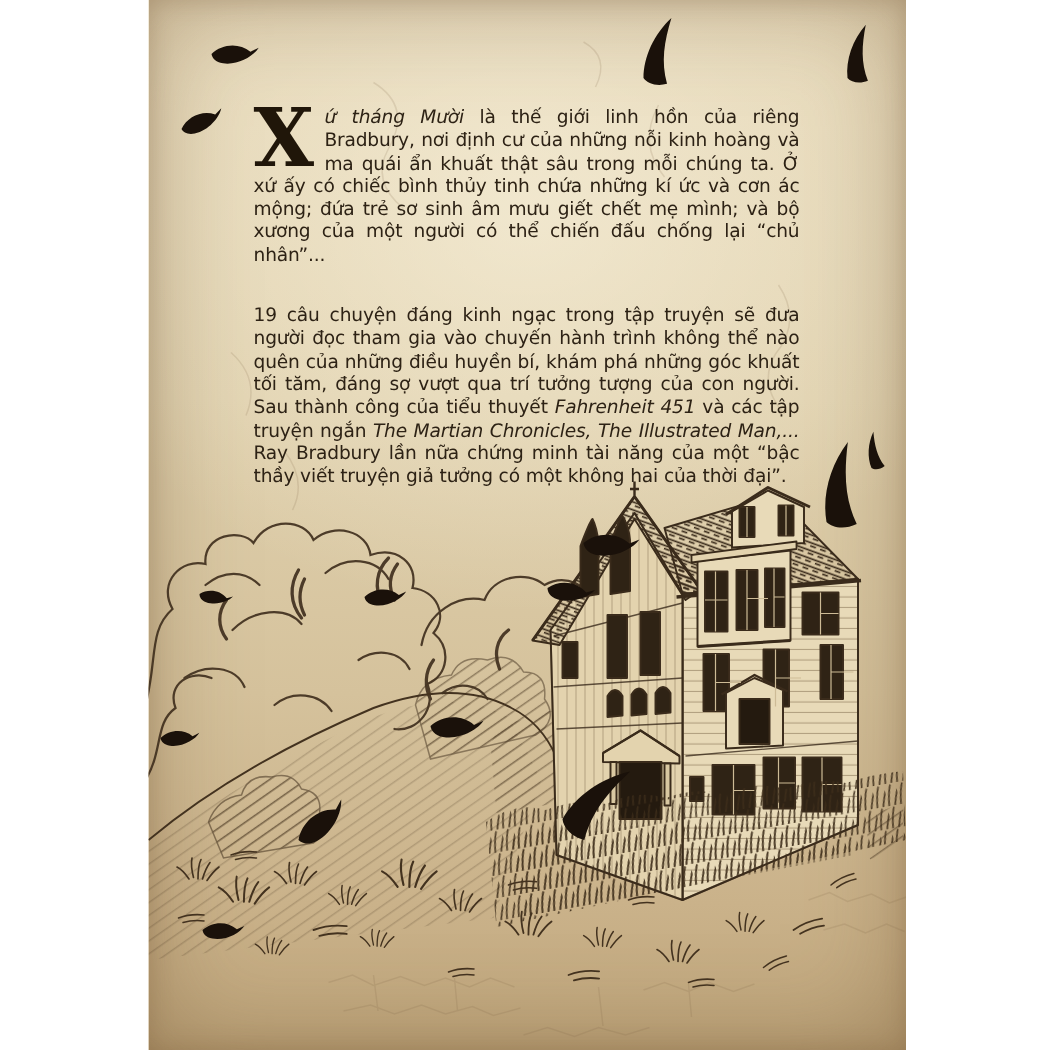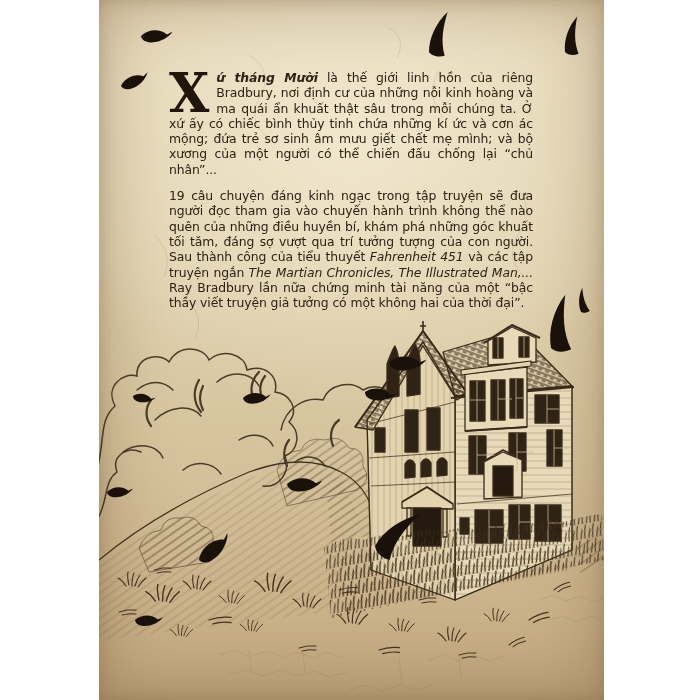--- a/index.html
+++ b/index.html
@@ -13,27 +13,27 @@
       linear-gradient(180deg, #e6d8b8 0%, #e0d1ae 38%, #d5c29c 66%, #cab28a 86%, #bfa67c 100%);
     box-shadow: inset 0 0 70px rgba(110,80,45,.40), inset 0 0 16px rgba(110,80,45,.28);
   }
   .art { position:absolute; left:0; top:0; width:505px; height:700px; }
   .text-block {
     position:absolute; left:70px; top:70px; width:364px;
     color:#2d2215; font-size:12.4px; line-height:15.3px;
     text-align:justify; letter-spacing:-0.1px;
   }
   .p1 { margin:0; }
-  .p2 { margin-top:11px; }
+  .p2 { margin-top:25px; }
   .dropcap {
     float:left; font-family:"DejaVu Serif", serif; font-weight:bold;
     font-size:52px; line-height:42px; padding:2px 7px 0 0;
     color:#201609; transform:scaleY(1.04);
   }
-  .lead { font-weight:bold; font-style:italic; }
+  .lead { font-weight:normal; font-style:italic; }
   .bktitle { font-style:italic; }
 </style>
 </head>
 <body>
 
 <div class="stage">
   <div class="paper">
 
     <svg class="art" viewBox="0 0 505 700">
       <defs>

